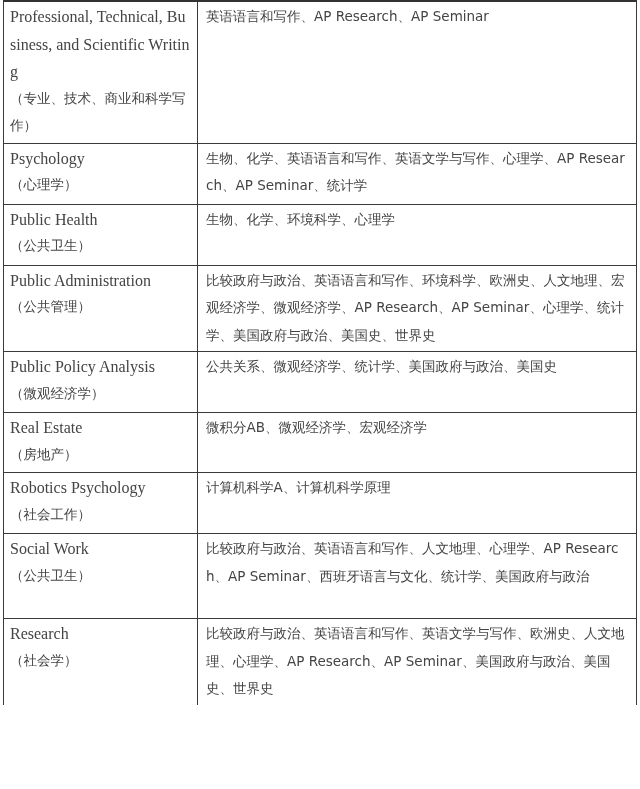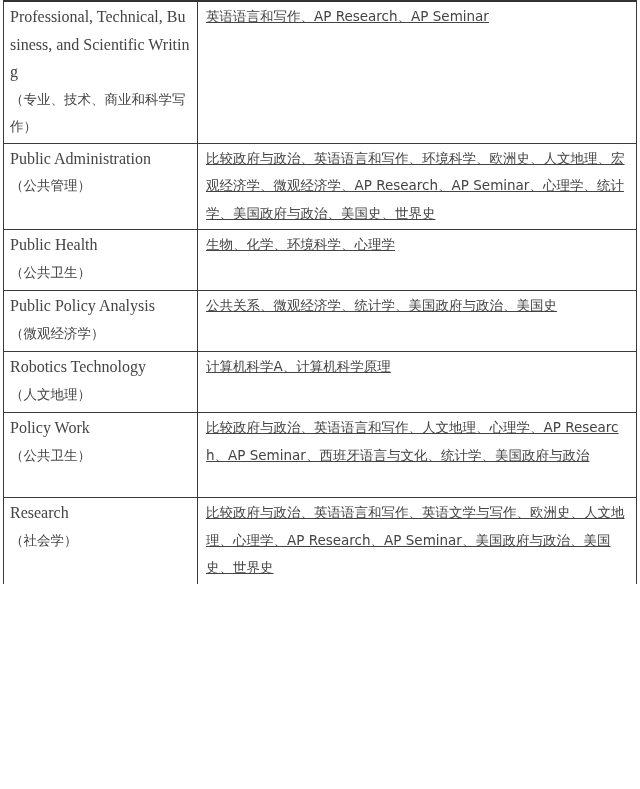--- a/index.html
+++ b/index.html
@@ -12,69 +12,83 @@
   table.majors td {
     border: 1.5px solid #3a3a3a;
     vertical-align: top;
     color: #444444;
     font-size: 13.5px;
     line-height: 27.5px;
     padding: 1px 6px 2px 6px;
     word-break: break-all;
   }
   table.majors td.major { width: 181px; }
-  table.majors td.courses { padding-left: 8px; letter-spacing: 0px; text-decoration: underline; }
+  table.majors td.courses { padding-left: 8px; letter-spacing: 0px; }
   .en { display: block; font-family: Liberation Serif, serif; font-size: 16px; }
-  .zh { display: block; }
+  .zh { display: block; font-family: Liberation Mono, monospace; }
   table.majors tr:first-child td { border-top: 2px solid #333; }
   table.majors tr:last-child td { border-bottom: none; }
 </style>
 </head>
 <body>
 
 <table class="majors">
   <tbody>
     <tr style="height:111px">
       <td class="major">
         <span class="en">Professional, Technical, Business, and  Scientific Writing</span>
         <span class="zh">（专业、技术、商业和科学写作）</span>
       </td>
       <td class="courses">英语语言和写作、AP Research、AP Seminar</td>
     </tr>
+    <tr style="height:61px">
+      <td class="major">
+        <span class="en">Psychology</span>
+        <span class="zh">（心理学）</span>
+      </td>
+      <td class="courses">生物、化学、英语语言和写作、英语文学与写作、心理学、AP Research、AP Seminar、统计学</td>
+    </tr>
+    <tr style="height:61px">
+      <td class="major">
+        <span class="en">Public Health</span>
+        <span class="zh">（公共卫生）</span>
+      </td>
+      <td class="courses">生物、化学、环境科学、心理学</td>
+    </tr>
     <tr style="height:85px">
       <td class="major">
         <span class="en">Public Administration</span>
         <span class="zh">（公共管理）</span>
       </td>
       <td class="courses">比较政府与政治、英语语言和写作、环境科学、欧洲史、人文地理、宏观经济学、微观经济学、AP Research、AP Seminar、心理学、统计学、美国政府与政治、美国史、世界史</td>
     </tr>
     <tr style="height:61px">
       <td class="major">
-        <span class="en">Public Health</span>
-        <span class="zh">（公共卫生）</span>
-      </td>
-      <td class="courses">生物、化学、环境科学、心理学</td>
-    </tr>
-    <tr style="height:61px">
-      <td class="major">
         <span class="en">Public Policy Analysis</span>
         <span class="zh">（微观经济学）</span>
       </td>
       <td class="courses">公共关系、微观经济学、统计学、美国政府与政治、美国史</td>
     </tr>
+    <tr style="height:60px">
+      <td class="major">
+        <span class="en">Real Estate</span>
+        <span class="zh">（房地产）</span>
+      </td>
+      <td class="courses">微积分AB、微观经济学、宏观经济学</td>
+    </tr>
     <tr style="height:61px">
       <td class="major">
-        <span class="en">Robotics Technology</span>
-        <span class="zh">（人文地理）</span>
+        <span class="en">Robotics Psychology</span>
+        <span class="zh">（社会工作）</span>
       </td>
       <td class="courses">计算机科学A、计算机科学原理</td>
     </tr>
     <tr style="height:85px">
       <td class="major">
-        <span class="en">Policy Work</span>
+        <span class="en">Social Work</span>
         <span class="zh">（公共卫生）</span>
       </td>
       <td class="courses">比较政府与政治、英语语言和写作、人文地理、心理学、AP Research、AP Seminar、西班牙语言与文化、统计学、美国政府与政治</td>
     </tr>
     <tr style="height:85px">
       <td class="major">
         <span class="en">Research</span>
         <span class="zh">（社会学）</span>
       </td>
       <td class="courses">比较政府与政治、英语语言和写作、英语文学与写作、欧洲史、人文地理、心理学、AP Research、AP Seminar、美国政府与政治、美国史、世界史</td>

